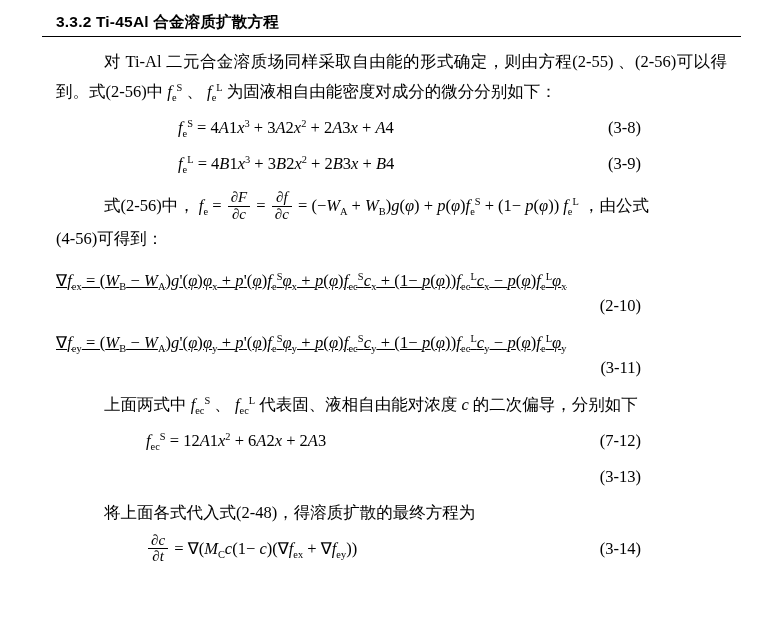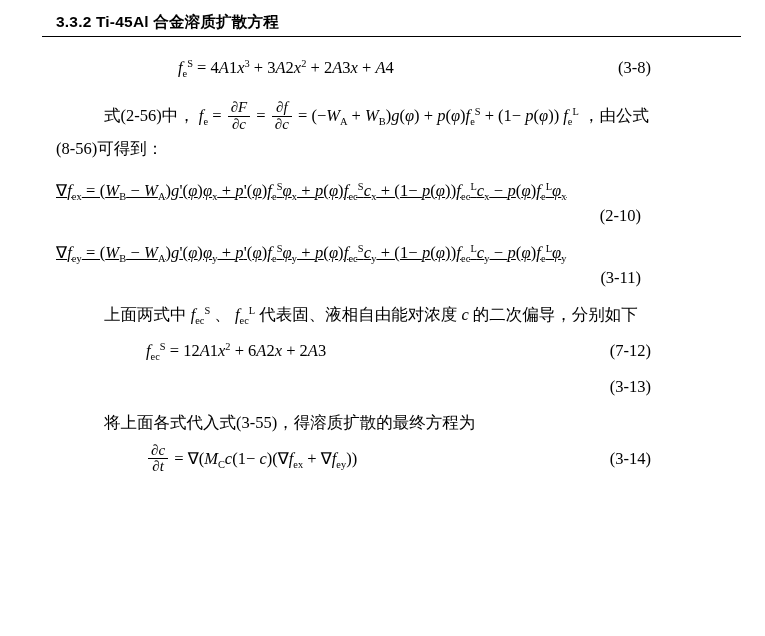--- a/index.html
+++ b/index.html
@@ -52,21 +52,21 @@
   }
   .eq {
     font-size: 16.5px;
     font-family: "Liberation Serif", serif;
     white-space: nowrap;
   }
   .eq.pad-a { padding-left: 122px; text-align: center; }
   .eq.pad-b { padding-left: 90px; margin-top: 44px; }
   .tag {
     position: absolute;
-    right: 76px;
+    right: 86px;
     top: 0;
     font-size: 16.5px;
   }
   .mi { font-style: italic; }
   sup, sub {
     font-size: 63%;
     line-height: 0;
   }
   sup { vertical-align: super; }
   sub { vertical-align: sub; }
@@ -98,47 +98,56 @@
   .eq-wide { letter-spacing: 0.1px; text-decoration: underline; }
 </style>
 </head>
 <body>
 
 <div class="page">
 
   <div class="heading">3.3.2 Ti-45Al 合金溶质扩散方程</div>
   <hr class="rule">
 
+  <div class="para indent">
+    对 Ti-Al 二元合金溶质场同样采取自由能的形式确定，则由方程(2-55) 、(2-56)可以得到。式(2-56)中&nbsp;<span class="mi">f</span><sub>e</sub><sup>S</sup>&nbsp;、&nbsp;<span class="mi">f</span><sub>e</sub><sup>L</sup>&nbsp;为固液相自由能密度对成分的微分分别如下：
+  </div>
 
   <div class="spacer-sm"></div>
 
   <div class="eqline">
     <span class="eq pad-a">
       <span class="mi">f</span><sub>e</sub><sup>S</sup> = 4<span class="mi">A</span>1<span class="mi">x</span><sup>3</sup> + 3<span class="mi">A</span>2<span class="mi">x</span><sup>2</sup> + 2<span class="mi">A</span>3<span class="mi">x</span> + <span class="mi">A</span>4
     </span>
     <span class="tag">(3-8)</span>
   </div>
 
   <div class="spacer-sm"></div>
 
+  <div class="eqline">
+    <span class="eq pad-a">
+      <span class="mi">f</span><sub>e</sub><sup>L</sup> = 4<span class="mi">B</span>1<span class="mi">x</span><sup>3</sup> + 3<span class="mi">B</span>2<span class="mi">x</span><sup>2</sup> + 2<span class="mi">B</span>3<span class="mi">x</span> + <span class="mi">B</span>4
+    </span>
+    <span class="tag">(3-9)</span>
+  </div>
 
   <div class="spacer-md"></div>
 
   <div class="para">
     <span style="display:inline-block;width:48px"></span><span>式(2-56)中，</span>
     <span>
       <span class="mi">f</span><sub>e</sub> =
       <span class="frac"><span class="num"><span class="mi">∂F</span></span><span class="den"><span class="mi">∂c</span></span></span>
       =
       <span class="frac"><span class="num"><span class="mi">∂f</span></span><span class="den"><span class="mi">∂c</span></span></span>
       = (−<span class="mi">W</span><sub>A</sub> + <span class="mi">W</span><sub>B</sub>)<span class="mi">g</span>(<span class="mi">φ</span>) + <span class="mi">p</span>(<span class="mi">φ</span>)<span class="mi">f</span><sub>e</sub><sup>S</sup> + (1− <span class="mi">p</span>(<span class="mi">φ</span>)) <span class="mi">f</span><sub>e</sub><sup>L</sup>
     </span><span>，由公式</span>
   </div>
 
-  <div class="para">(8-56)可得到：</div>
+  <div class="para">(4-56)可得到：</div>
 
   <div class="spacer-md"></div>
 
   <div class="eqline">
     <span class="eq eq-wide">
       <span class="nabla">∇</span><span class="mi">f</span><sub>ex</sub> = (<span class="mi">W</span><sub>B</sub> − <span class="mi">W</span><sub>A</sub>)<span class="mi">g</span>'(<span class="mi">φ</span>)<span class="mi">φ</span><sub>x</sub> + <span class="mi">p</span>'(<span class="mi">φ</span>)<span class="mi">f</span><sub>e</sub><sup>S</sup><span class="mi">φ</span><sub>x</sub> + <span class="mi">p</span>(<span class="mi">φ</span>)<span class="mi">f</span><sub>ec</sub><sup>S</sup><span class="mi">c</span><sub>x</sub> + (1− <span class="mi">p</span>(<span class="mi">φ</span>))<span class="mi">f</span><sub>ec</sub><sup>L</sup><span class="mi">c</span><sub>x</sub> − <span class="mi">p</span>(<span class="mi">φ</span>)<span class="mi">f</span><sub>e</sub><sup>L</sup><span class="mi">φ</span><sub>x</sub>
     </span>
   </div>
 
   <div class="tag-row">
@@ -173,21 +182,21 @@
   </div>
 
   <div class="spacer-sm"></div>
 
   <div class="eqline">
     <span class="tag">(3-13)</span>
   </div>
 
   <div class="spacer-sm"></div>
 
-  <div class="para indent">将上面各式代入式(3-55)，得溶质扩散的最终方程为</div>
+  <div class="para indent">将上面各式代入式(2-48)，得溶质扩散的最终方程为</div>
 
   <div class="spacer-sm"></div>
 
   <div class="eqline">
     <span class="eq pad-b">
       <span class="frac"><span class="num"><span class="mi">∂c</span></span><span class="den"><span class="mi">∂t</span></span></span>
       = <span class="nabla">∇</span>(<span class="mi">M</span><sub>C</sub><span class="mi">c</span>(1− <span class="mi">c</span>)(<span class="nabla">∇</span><span class="mi">f</span><sub>ex</sub> + <span class="nabla">∇</span><span class="mi">f</span><sub>ey</sub>))
     </span>
     <span class="tag">(3-14)</span>
   </div>

